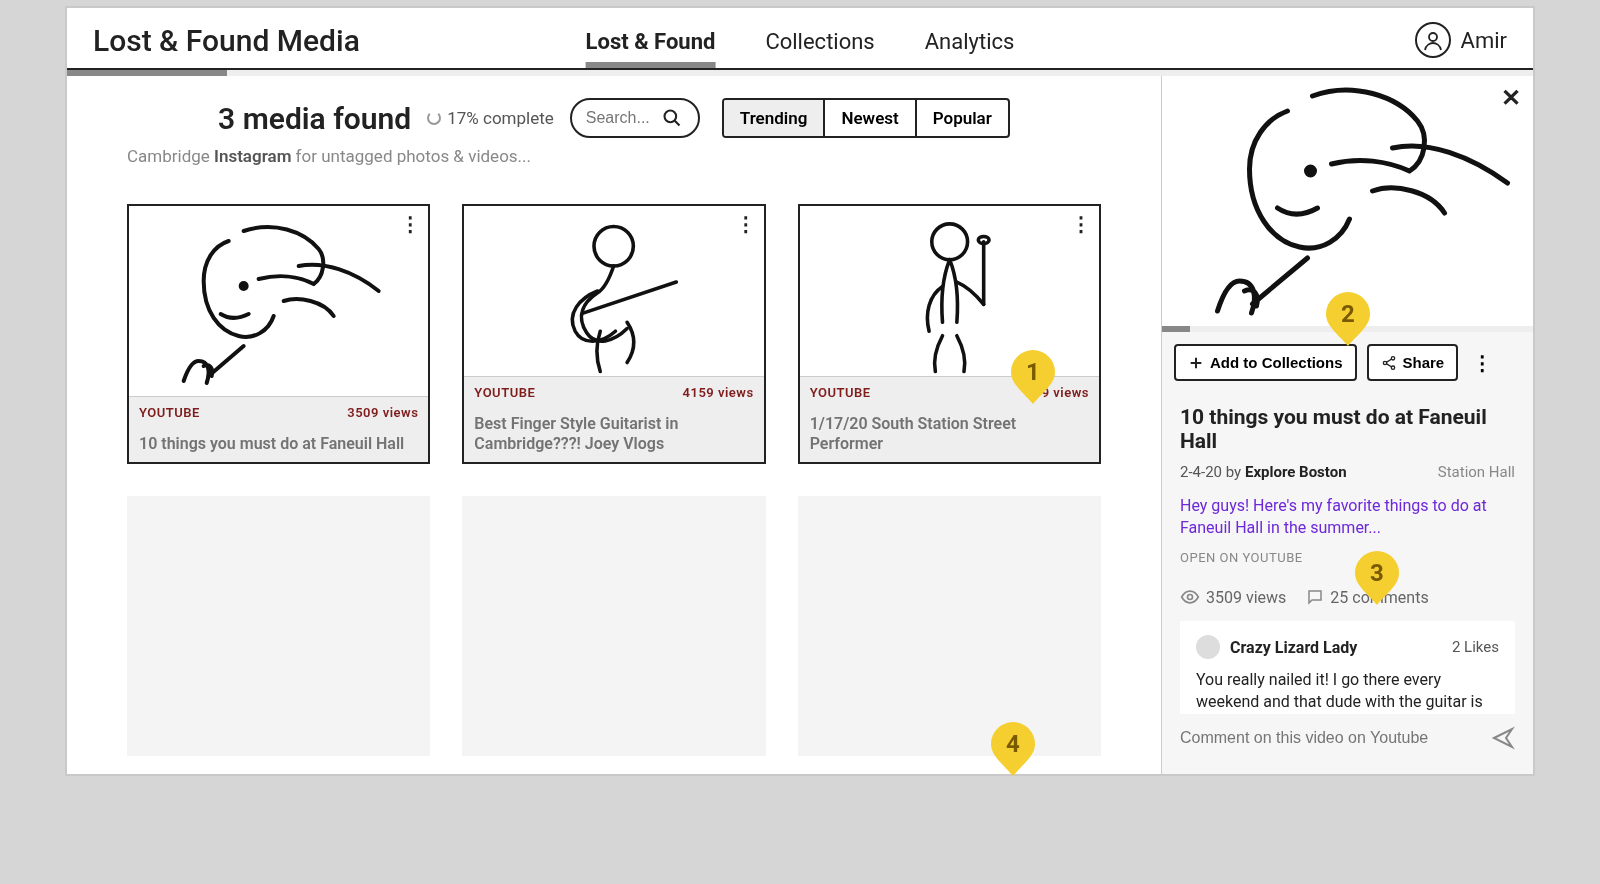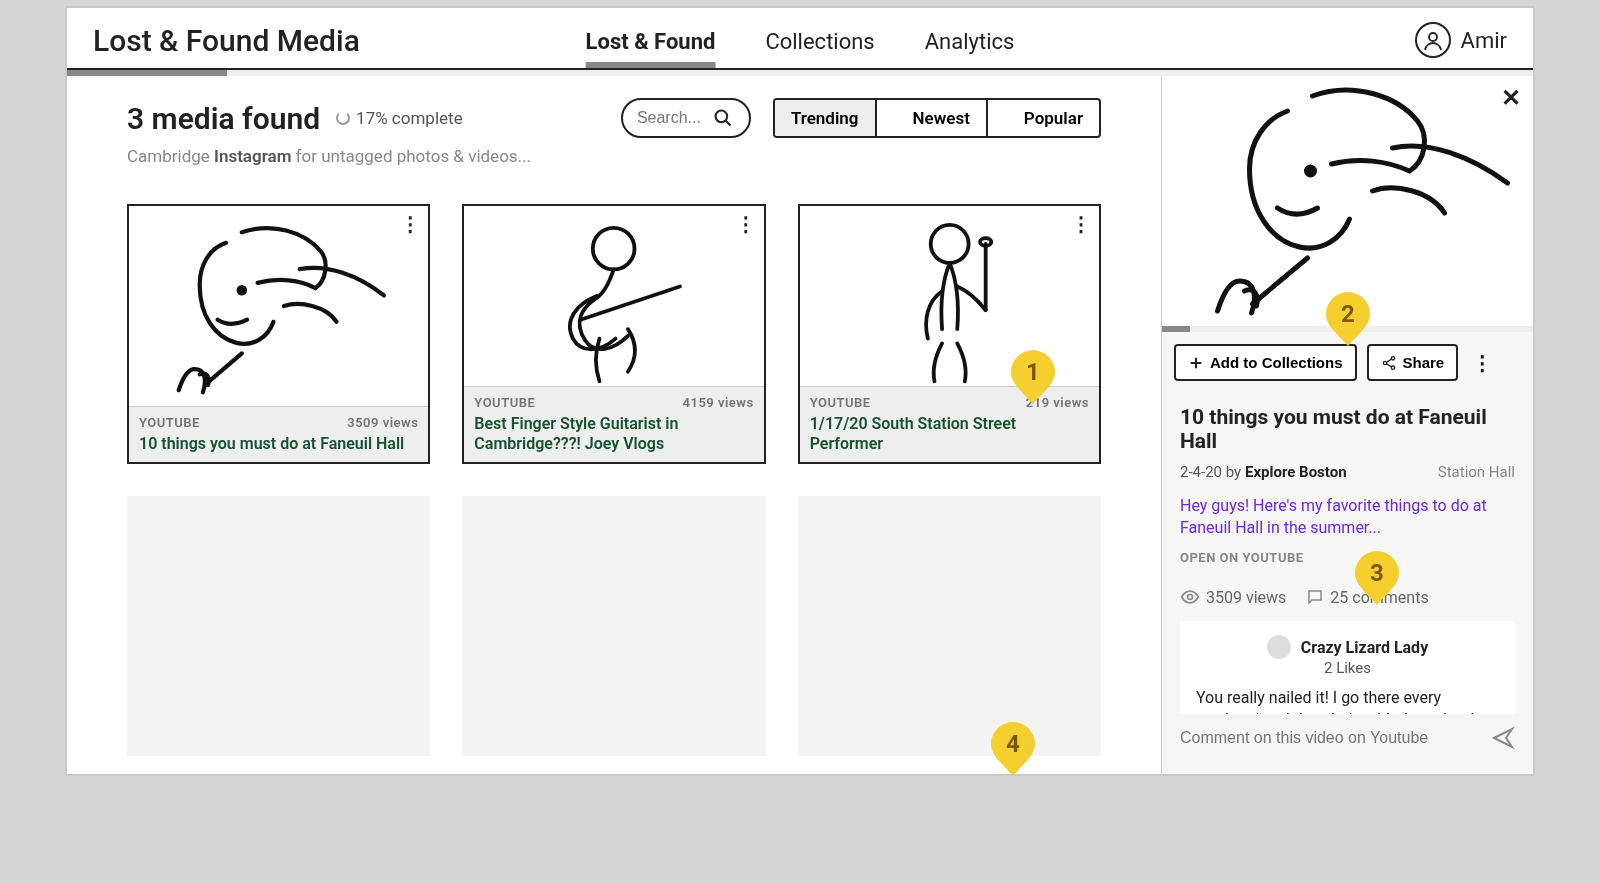--- a/index.html
+++ b/index.html
@@ -90,21 +90,21 @@
   }
   .main {
     flex: 1;
     padding: 22px 60px 0 60px;
     overflow: hidden;
   }
   .title-row {
     display: flex;
     align-items: center;
     gap: 16px;
-    justify-content: space-between;
+    justify-content: center;
   }
   .title-left { display: flex; align-items: center; gap: 16px; }
   .page-title { font-size: 30px; font-weight: 600; color: #222; }
   .complete { font-size: 17px; color: #555; display: flex; align-items: center; gap: 6px; }
   .spinner { width: 14px; height: 14px; border: 2px solid #999; border-top-color: transparent; border-radius: 50%; }
   .subtitle { font-size: 17px; color: #888; margin-top: 8px; }
   .subtitle b { color: #555; font-weight: 600; }
 
   .controls { display: flex; align-items: center; gap: 22px; }
   .search {
@@ -122,21 +122,20 @@
     outline: none;
     font-size: 16px;
     width: 70px;
     background: transparent;
   }
   .filter-group {
     display: flex;
     border: 2px solid #222;
     border-radius: 4px;
     overflow: hidden;
-    gap: 20px;
   }
   .filter-btn {
     padding: 8px 16px;
     font-size: 17px;
     font-weight: 600;
     border-right: 2px solid #222;
     cursor: pointer;
   }
   .filter-btn:last-child { border-right: none; border-radius: 6px; }
   .filter-btn.active { background: #eee; }
@@ -173,29 +172,29 @@
   }
   .card .meta {
     padding: 8px 10px;
     background: #eeeeee;
     border-top: 1px solid #ccc;
   }
   .meta-row1 {
     display: flex;
     justify-content: space-between;
     font-size: 13px;
-    color: #737373;
+    color: #7f1d1d;
     font-weight: 600;
     letter-spacing: 0.5px;
   }
   .card-title {
     font-size: 16px;
     font-weight: 600;
-    color: #14532d;
-    margin-top: 4px;
+    color: #737373;
+    margin-top: 14px;
     line-height: 1.25;
   }
   .placeholder {
     height: 260px;
     background: #f4f4f4;
   }
 
   
   .side {
     width: 372px;
@@ -249,36 +248,36 @@
   .side-content {
     padding: 0 18px 0 18px;
     flex: 1;
     overflow-y: auto;
   }
   .detail-title { font-size: 21px; font-weight: 700; color: #222; margin: 12px 0 10px 0; }
   .byline { display: flex; justify-content: space-between; font-size: 15px; color: #555; margin-bottom: 14px; }
   .byline b { font-weight: 700; color: #222; }
   .byline .loc { color: #888; }
   .desc { font-size: 16px; color: #6d28d9; line-height: 1.35; margin-bottom: 12px; }
-  .open-link { font-size: 13px; font-weight: 700; letter-spacing: 0.5px; color: #888; cursor: pointer; }
+  .open-link { font-size: 13px; font-weight: 400; letter-spacing: 0.5px; color: #888; cursor: pointer; }
   .stats {
     display: flex;
     gap: 20px;
     margin: 22px 0 14px 0;
     font-size: 16px;
     color: #666;
     align-items: center;
   }
   .stat { display: flex; align-items: center; gap: 6px; }
   .comment-card {
     background: #fff;
     padding: 14px 16px 16px 16px;
     border-radius: 2px;
   }
-  .comment-head { display: flex; align-items: center; justify-content: space-between; margin-bottom: 10px; flex-direction: column; }
+  .comment-head { display: flex; align-items: center; justify-content: space-between; margin-bottom: 10px; }
   .comment-user { display: flex; align-items: center; gap: 10px; font-weight: 700; font-size: 16px; color: #222; }
   .comment-avatar { width: 24px; height: 24px; border-radius: 50%; background: #ddd; }
   .comment-likes { font-size: 15px; color: #555; }
   .comment-text { font-size: 16px; color: #222; line-height: 1.35; }
   .comment-input {
     display: flex;
     align-items: center;
     gap: 10px;
     padding: 12px 18px 24px 18px;
   }

